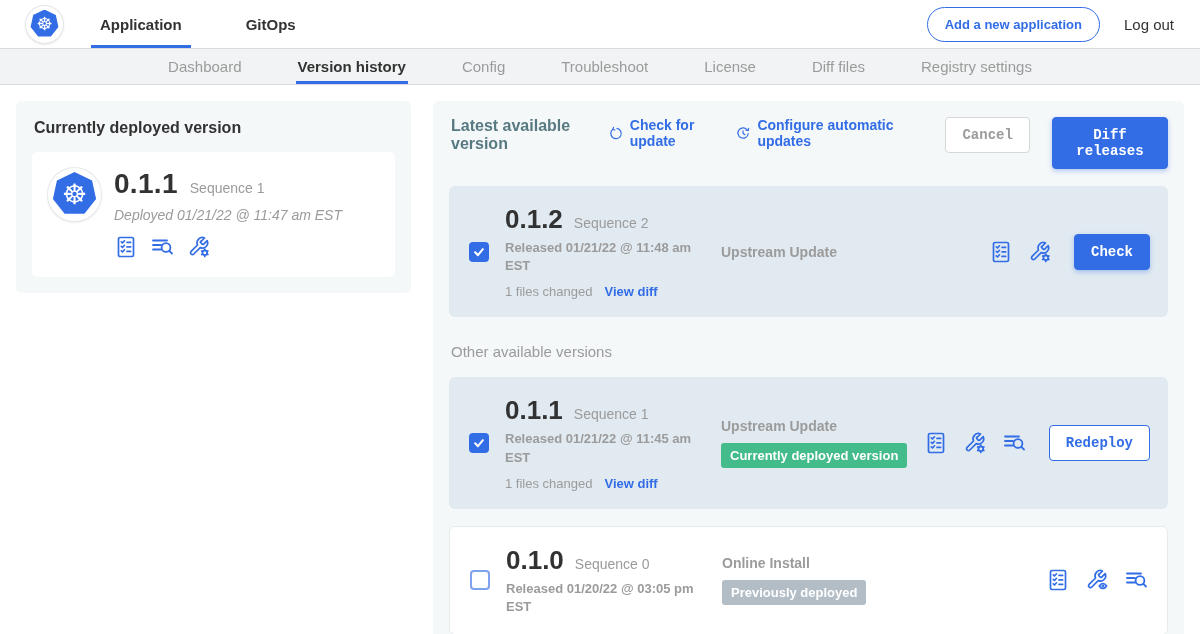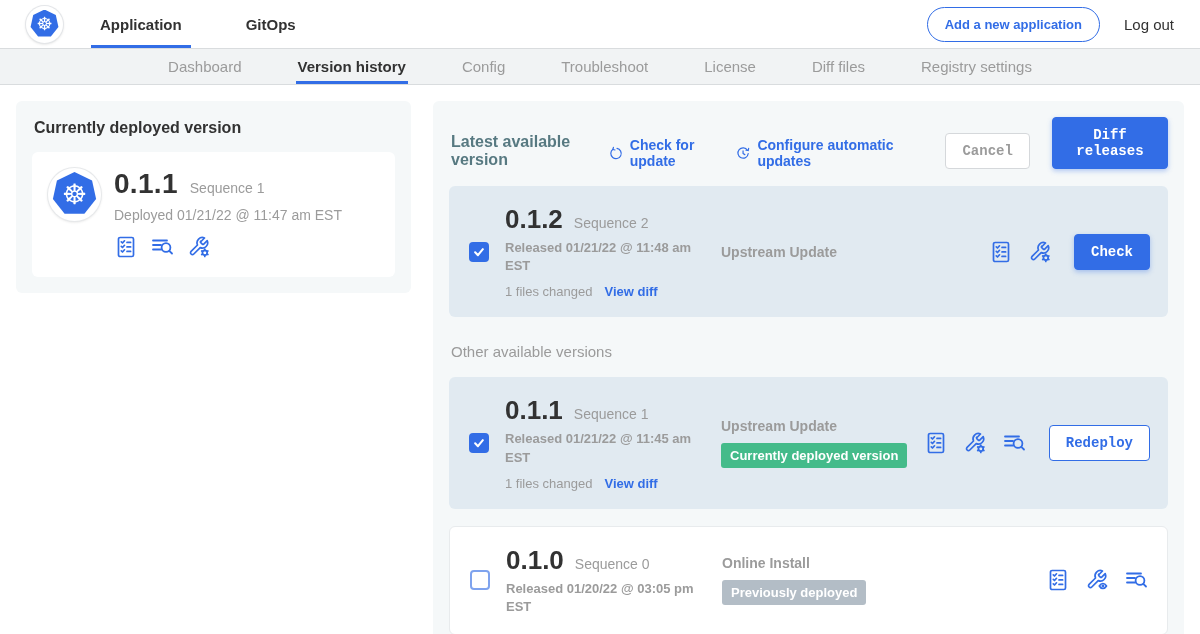--- a/index.html
+++ b/index.html
@@ -67,27 +67,27 @@
   .deployed-title { font-size:16px; font-weight:700; color:#323232; margin:2px 0 15px 2px; }
   .deployed-card { background:#fff; border-radius:6px; padding:16px 16px 18px; display:flex; gap:13px; }
   .k8s-logo {
     width:53px; height:53px; border-radius:50%; background:#fff; flex-shrink:0;
     box-shadow:0 0 0 1px #e7e9eb, 0 1px 3px rgba(0,0,0,.15);
     display:flex; align-items:center; justify-content:center;
   }
   .version-line { display:flex; align-items:baseline; gap:12px; }
   .version-big { font-size:28px; font-weight:700; color:#323232; letter-spacing:.3px; }
   .sequence { font-size:14px; color:#9B9B9B; }
-  .deployed-date { margin-top:7px; font-size:14px; color:#9B9B9B; }
+  .deployed-date { margin-top:7px; font-size:14px; color:#9B9B9B;font-style:italic; }
   .icon-row { margin-top:12px; display:flex; align-items:center; gap:12px; }
   .icon-btn { cursor:pointer; background:none; border:none; padding:0; }
 
   
   .versions-panel { flex:1; background:#F5F8F9; border-radius:6px; padding:16px 16px 18px; min-height:504px; }
-  .latest-header { display:flex; align-items:flex-end; gap:22px; padding-left:2px; }
+  .latest-header { display:flex; align-items:flex-start; gap:22px; padding-left:2px; }
   .latest-title { font-size:16px; font-weight:700; color:#577981; margin:0; }
   .link-action {
     display:flex; align-items:center; gap:7px; color:#326DE6;
     font-size:14px; font-weight:700; cursor:pointer; text-decoration:none;
   }
   .flex-spacer { flex:1; }
   .btn {
     font-family:Liberation Mono, monospace; font-size:14px; font-weight:700;
     border-radius:4px; padding:9px 16px; cursor:pointer;
   }

